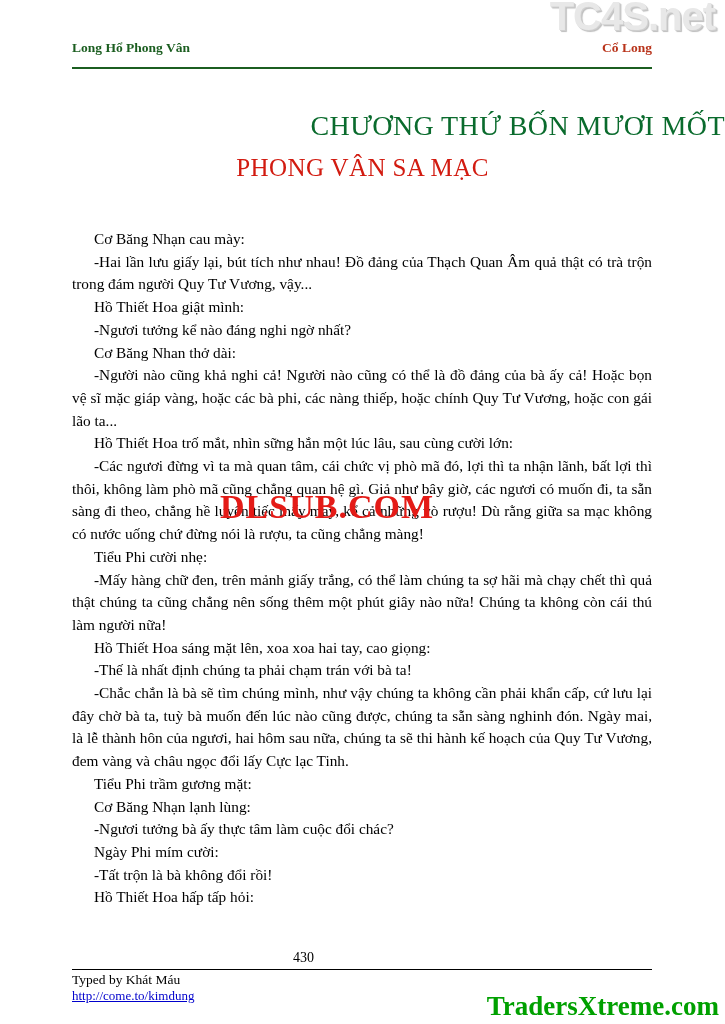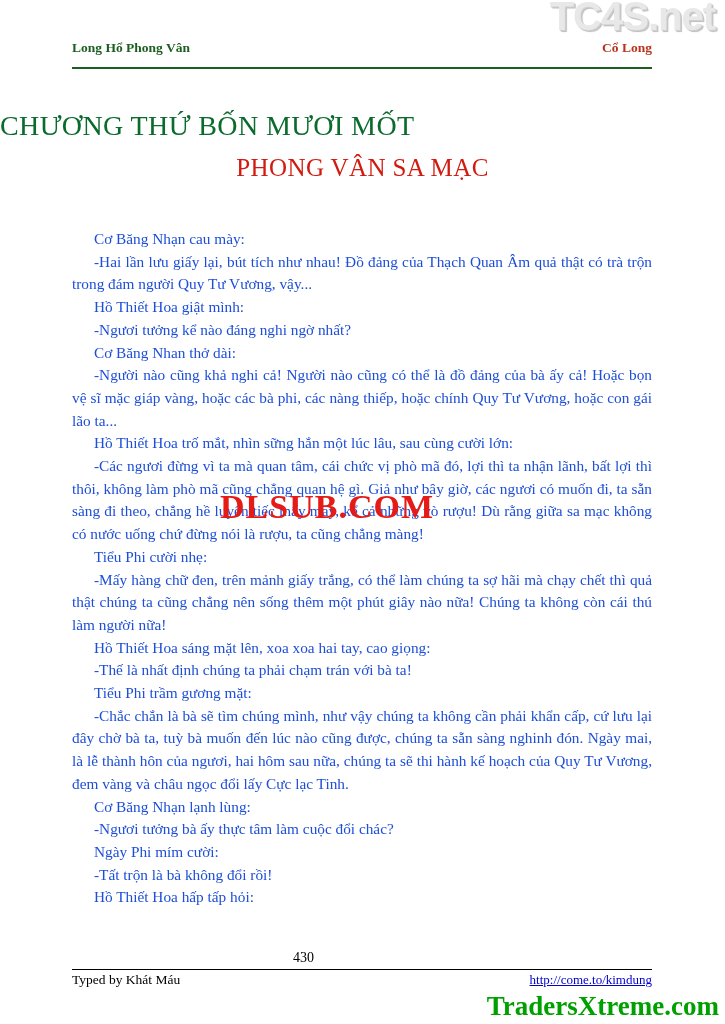--- a/index.html
+++ b/index.html
@@ -76,21 +76,21 @@
   .page-header .right {
     color: #b9341b;
   }
 
   
   .chapter-title {
     position: absolute;
     top: 110px;
     left: 0;
     width: 725px;
-    text-align: left;
+    text-align: right;
     font-size: 28px;
     color: #0a6b2d;
     letter-spacing: 0.4px;
   }
   .chapter-subtitle {
     position: absolute;
     top: 154px;
     left: 0;
     width: 725px;
     text-align: center;
@@ -100,21 +100,21 @@
   }
 
   
   .body-text {
     position: absolute;
     top: 228px;
     left: 72px;
     width: 580px;
     font-size: 15.3px;
     line-height: 1.485;
-    color: #1d4ed8;
+    color: #000000;
     text-align: justify;
     text-justify: inter-word;
   }
   .body-text p {
     margin: 0;
     text-indent: 22px;
   }
 
   
   .page-number {
@@ -134,22 +134,22 @@
     height: 0;
     border-top: 1px solid #000;
   }
   .footer {
     position: absolute;
     top: 972px;
     left: 72px;
     width: 580px;
     display: flex;
     justify-content: space-between;
-    align-items: center;
     font-size: 13.5px;
+    flex-direction: column;
   }
   .footer .typed {
     color: #000;
   }
   .footer .link {
     color: #0000cc;
     text-decoration: underline;
     font-size: 13px;
   }
 </style>
@@ -172,22 +172,22 @@
   <p>Hồ Thiết Hoa giật mình:</p>
   <p>-Ngươi tưởng kể nào đáng nghi ngờ nhất?</p>
   <p>Cơ Băng Nhan thở dài:</p>
   <p>-Người nào cũng khả nghi cả! Người nào cũng có thể là đồ đảng của bà ấy cả! Hoặc bọn vệ sĩ mặc giáp vàng, hoặc các bà phi, các nàng thiếp, hoặc chính Quy Tư Vương, hoặc con gái lão ta...</p>
   <p>Hồ Thiết Hoa trố mắt, nhìn sững hắn một lúc lâu, sau cùng cười lớn:</p>
   <p>-Các ngươi đừng vì ta mà quan tâm, cái chức vị phò mã đó, lợi thì ta nhận lãnh, bất lợi thì thôi, không làm phò mã cũng chẳng quan hệ gì. Giả như bây giờ, các ngươi có muốn đi, ta sẵn sàng đi theo, chẳng hề luyến tiếc mấy may, kể cả những vò rượu! Dù rằng giữa sa mạc không có nước uống chứ đừng nói là rượu, ta cũng chẳng màng!</p>
   <p>Tiểu Phi cười nhẹ:</p>
   <p>-Mấy hàng chữ đen, trên mảnh giấy trắng, có thể làm chúng ta sợ hãi mà chạy chết thì quả thật chúng ta cũng chẳng nên sống thêm một phút giây nào nữa! Chúng ta không còn cái thú làm người nữa!</p>
   <p>Hồ Thiết Hoa sáng mặt lên, xoa xoa hai tay, cao giọng:</p>
   <p>-Thế là nhất định chúng ta phải chạm trán với bà ta!</p>
+  <p>-Chắc chắn là bà sẽ tìm chúng mình, như vậy chúng ta không cần phải khẩn cấp, cứ lưu lại đây chờ bà ta, tuỳ bà muốn đến lúc nào cũng được, chúng ta sẵn sàng nghinh đón. Ngày mai, là lễ thành hôn của ngươi, hai hôm sau nữa, chúng ta sẽ thi hành kế hoạch của Quy Tư Vương, đem vàng và châu ngọc đổi lấy Cực lạc Tinh.</p>
   <p>Tiểu Phi trầm gương mặt:</p>
-  <p>-Chắc chắn là bà sẽ tìm chúng mình, như vậy chúng ta không cần phải khẩn cấp, cứ lưu lại đây chờ bà ta, tuỳ bà muốn đến lúc nào cũng được, chúng ta sẵn sàng nghinh đón. Ngày mai, là lễ thành hôn của ngươi, hai hôm sau nữa, chúng ta sẽ thi hành kế hoạch của Quy Tư Vương, đem vàng và châu ngọc đổi lấy Cực lạc Tinh.</p>
   <p>Cơ Băng Nhạn lạnh lùng:</p>
   <p>-Ngươi tưởng bà ấy thực tâm làm cuộc đổi chác?</p>
   <p>Ngày Phi mím cười:</p>
   <p>-Tất trộn là bà không đổi rồi!</p>
   <p>Hồ Thiết Hoa hấp tấp hỏi:</p>
 </div>
 
 <div class="wm-mid">DLSUB.COM</div>
 
 <div class="page-number">430</div>

